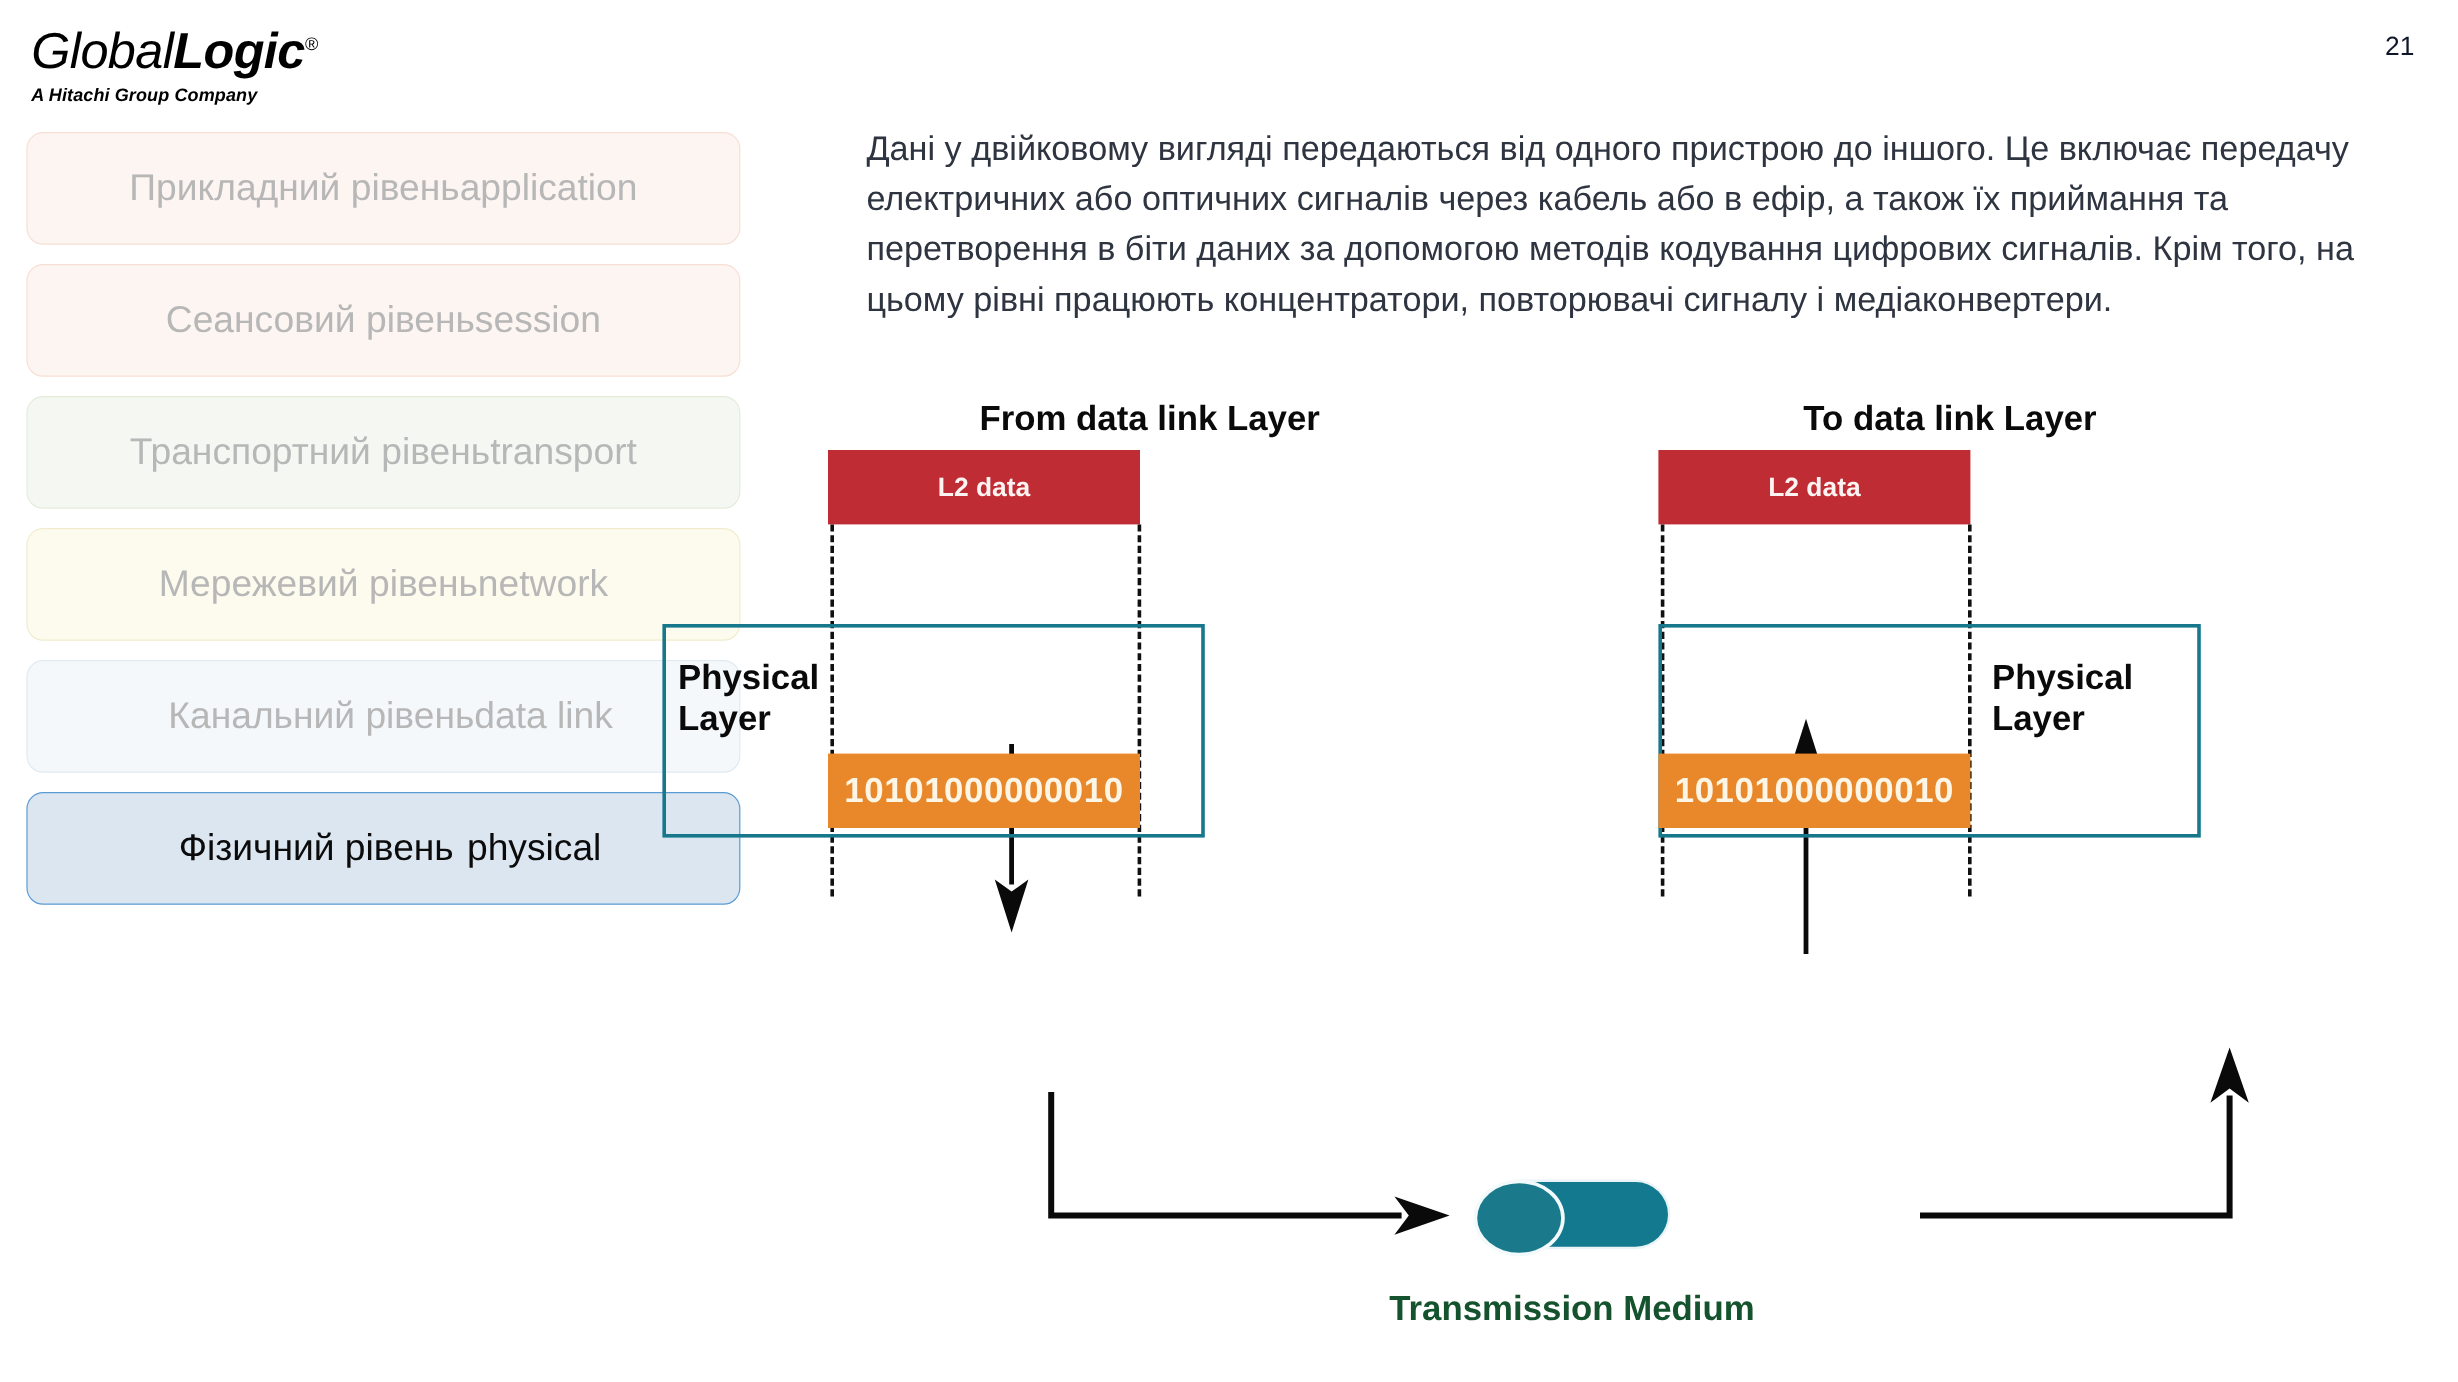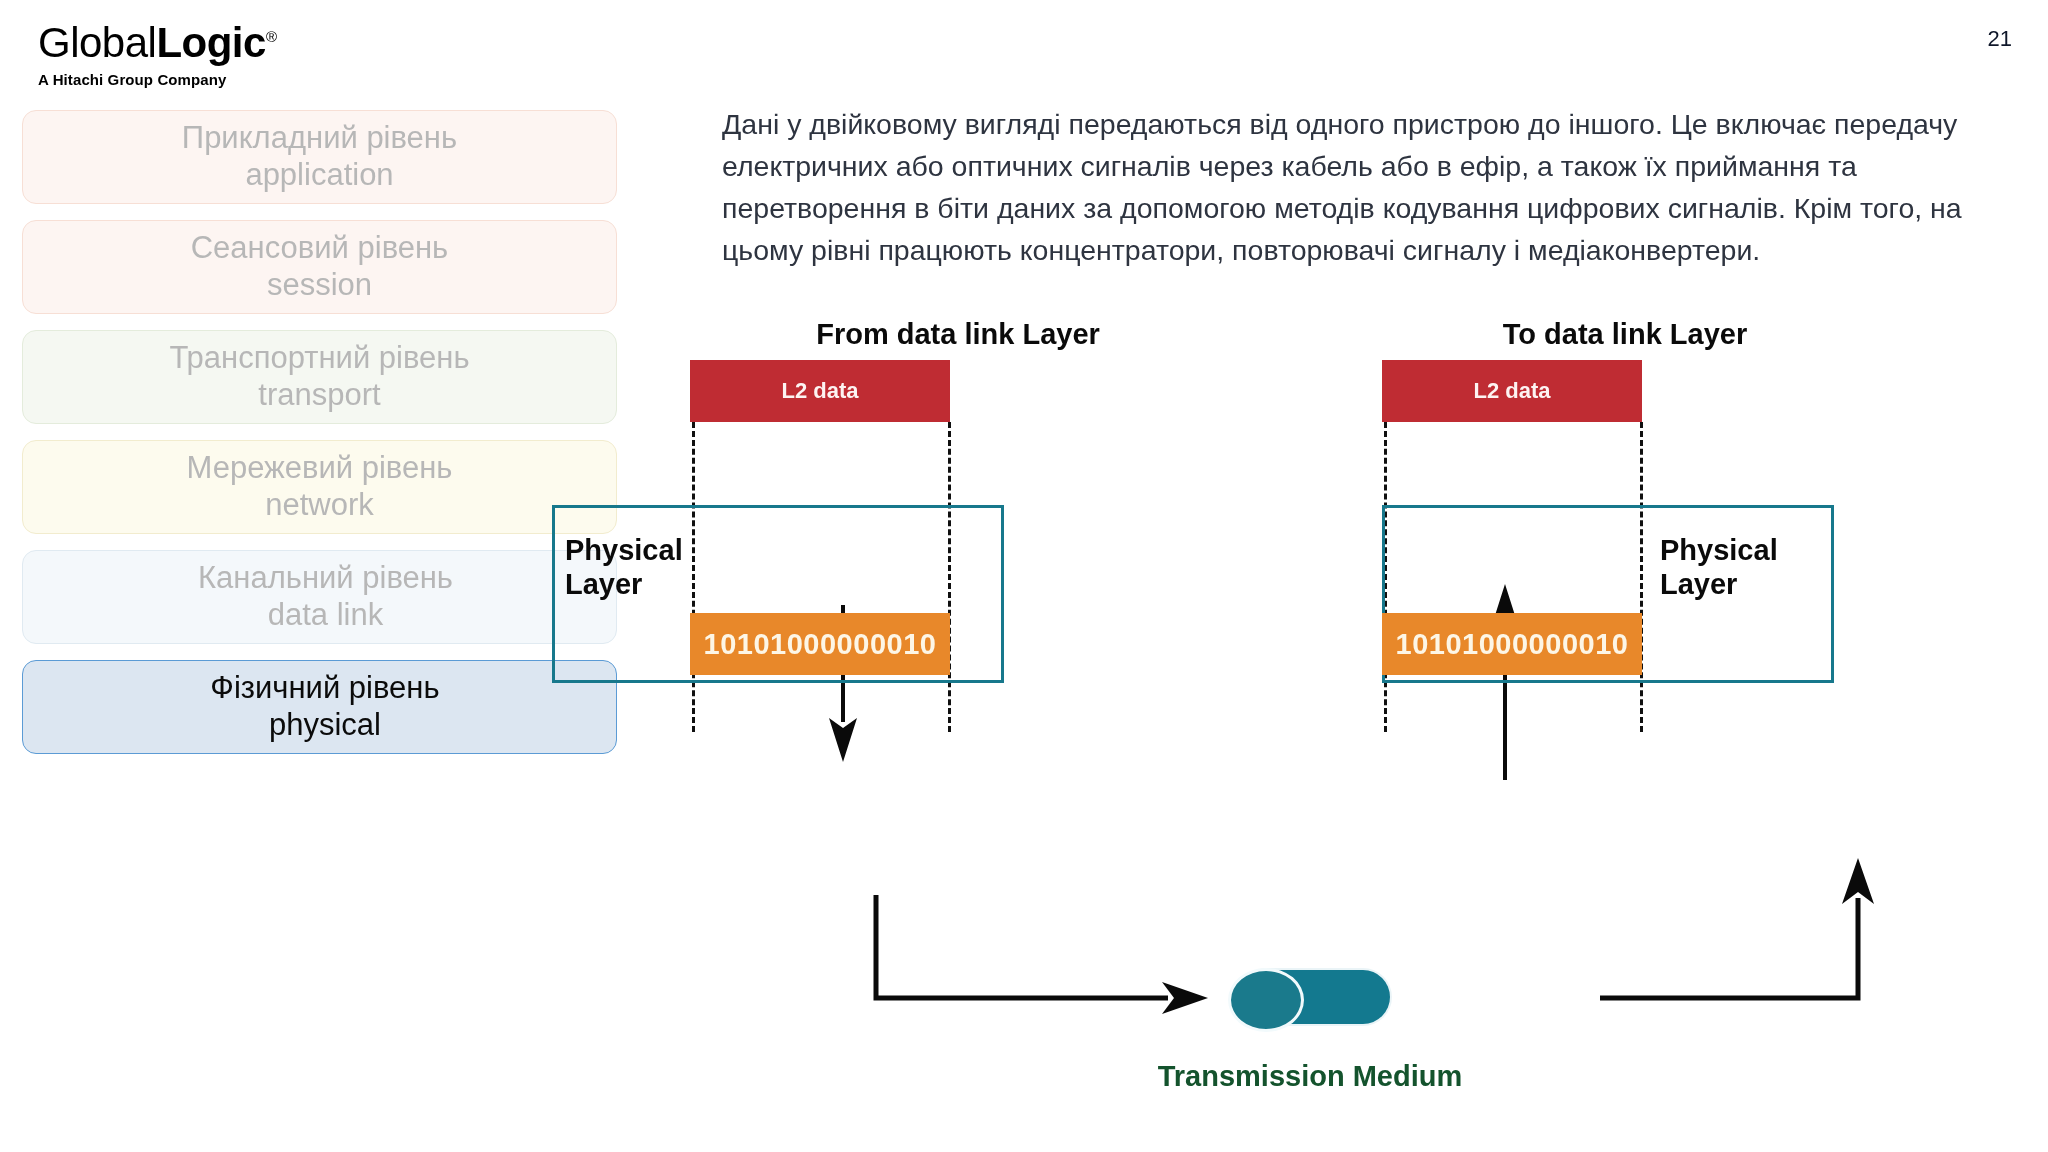--- a/index.html
+++ b/index.html
@@ -12,23 +12,24 @@
     height: 1152px;
     position: relative;
     overflow: hidden;
     font-family: "Liberation Sans", sans-serif;
     -webkit-font-smoothing: antialiased;
   }
 
   
   #logo-block {
     position: absolute;
-    left: 38px;
+    left: 26px;
     top: 22px;
     width: 420px;
+    font-style: italic;
   }
   #logo-wordmark {
     font-size: 42px;
     letter-spacing: -0.5px;
     color: #000000;
     line-height: 1.0;
     white-space: nowrap;
   }
   #logo-wordmark .lg-light { font-weight: 400; }
   #logo-wordmark .lg-bold  { font-weight: 700; }
@@ -57,21 +58,21 @@
     position: absolute;
     left: 22px;
     top: 110px;
     width: 595px;
   }
   .osi-card {
     height: 94px;
     margin-bottom: 16px;
     border-radius: 14px;
     display: flex;
-    flex-direction: column;
+    flex-direction: row;
     align-items: center;
     justify-content: center;
     box-sizing: border-box;
     border: 1.5px solid transparent;
   }
   .osi-card .l-ua,
   .osi-card .l-en {
     font-size: 31px;
     line-height: 1.18;
     color: #b7b7b7;
@@ -97,21 +98,21 @@
     width: 1286px;
     font-size: 28.5px;
     line-height: 1.47;
     color: #2e3440;
   }
 
   
   #diagram {
     position: absolute;
     left: 700px;
-    top: 370px;
+    top: 385px;
     width: 1348px;
     height: 762px;
   }
   .dg-abs { position: absolute; }
 
   .dg-title {
     font-size: 29px;
     font-weight: 700;
     color: #0a0a0a;
     white-space: nowrap;

